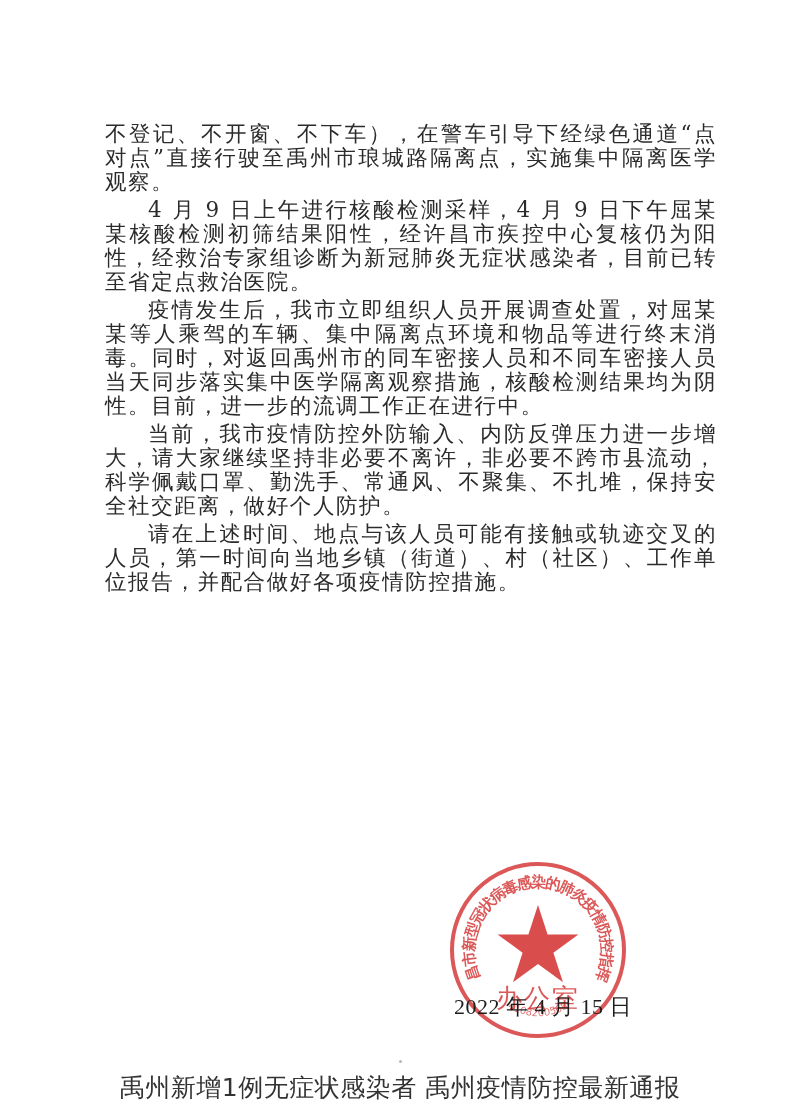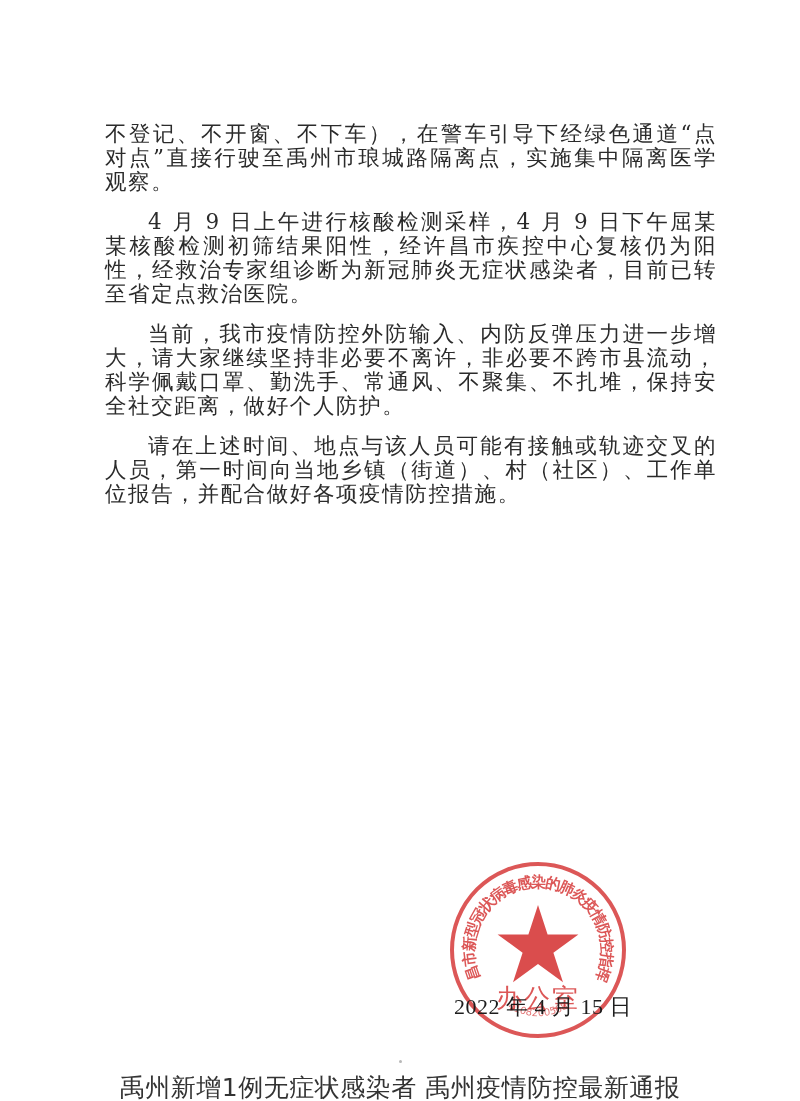--- a/index.html
+++ b/index.html
@@ -3,36 +3,37 @@
 <meta charset="utf-8">
 <style>
   html, body { margin: 0; padding: 0; }
   body {
     width: 800px; height: 1101px; background: #ffffff; position: relative; overflow: hidden;
     font-family: "DejaVu Serif", "Liberation Serif", serif; color: #2b2b2b;
   }
   .doc { position: absolute; left: 105px; top: 122px; width: 612px; }
   .para { margin: 0; font-size: 21.5px; line-height: 24px; letter-spacing: 1.6px; text-align: justify; }
   .para.indent { text-indent: 43px; }
-  .para + .para { margin-top: 16px; }
+  .para + .para { margin-top: 4px; }
   .p1 { }
   .seal { position: absolute; left: 448px; top: 860px; width: 180px; height: 180px; }
   .date { position: absolute; left: 454px; top: 992px; font-family: "Liberation Serif", "DejaVu Serif", serif;
           font-size: 22px; color: #1d1d1d; letter-spacing: 0.5px; white-space: pre; }
   .caption { position: absolute; left: 0; width: 800px; top: 1072px; text-align: center;
              font-family: "DejaVu Sans", "Liberation Sans", sans-serif; font-size: 25px; color: #333;
              letter-spacing: 0.5px; line-height: 32px; }
   .dot { position: absolute; left: 399px; top: 1060px; width: 3px; height: 3px; background: #b8b8b8; border-radius: 50%; }
 </style>
 </head>
 <body>
 
 <div class="doc">
   <p class="para p1">不登记、不开窗、不下车），在警车引导下经绿色通道“点对点”直接行驶至禹州市琅城路隔离点，实施集中隔离医学观察。</p>
   <p class="para indent">4 月 9 日上午进行核酸检测采样，4 月 9 日下午屈某某核酸检测初筛结果阳性，经许昌市疾控中心复核仍为阳性，经救治专家组诊断为新冠肺炎无症状感染者，目前已转至省定点救治医院。</p>
+  <p class="para indent">疫情发生后，我市立即组织人员开展调查处置，对屈某某等人乘驾的车辆、集中隔离点环境和物品等进行终末消毒。同时，对返回禹州市的同车密接人员和不同车密接人员当天同步落实集中医学隔离观察措施，核酸检测结果均为阴性。目前，进一步的流调工作正在进行中。</p>
   <p class="para indent">当前，我市疫情防控外防输入、内防反弹压力进一步增大，请大家继续坚持非必要不离许，非必要不跨市县流动，科学佩戴口罩、勤洗手、常通风、不聚集、不扎堆，保持安全社交距离，做好个人防护。</p>
   <p class="para indent">请在上述时间、地点与该人员可能有接触或轨迹交叉的人员，第一时间向当地乡镇（街道）、村（社区）、工作单位报告，并配合做好各项疫情防控措施。</p>
 </div>
 
 <div class="seal">
   <svg width="180" height="180" viewBox="0 0 180 180">
     <defs>
       <path id="ringPath" d="M 32 118 A 64 64 0 1 1 148 118"></path>
       <path id="codePath" d="M 52 142 A 58 58 0 0 0 128 142"></path>
     </defs>

